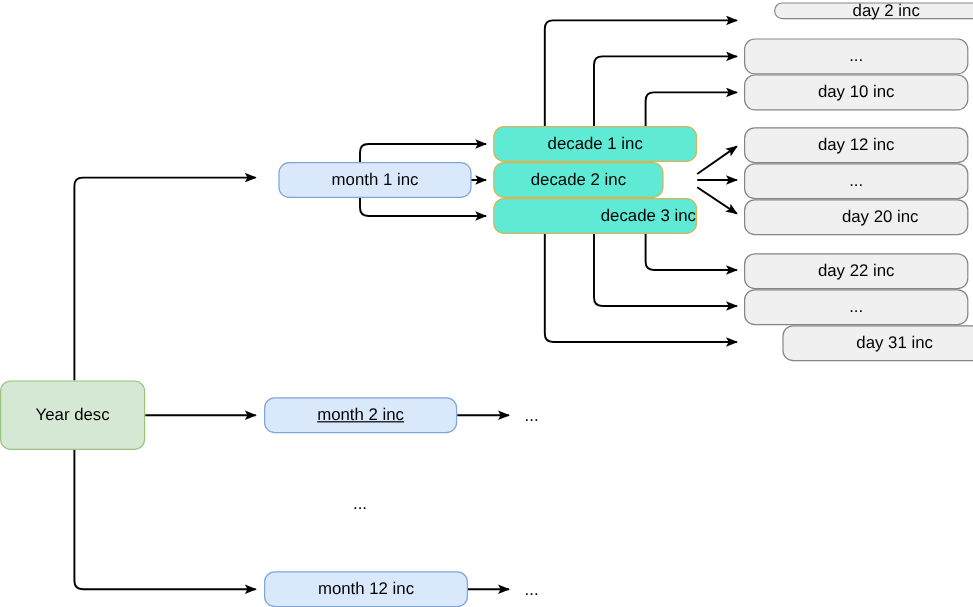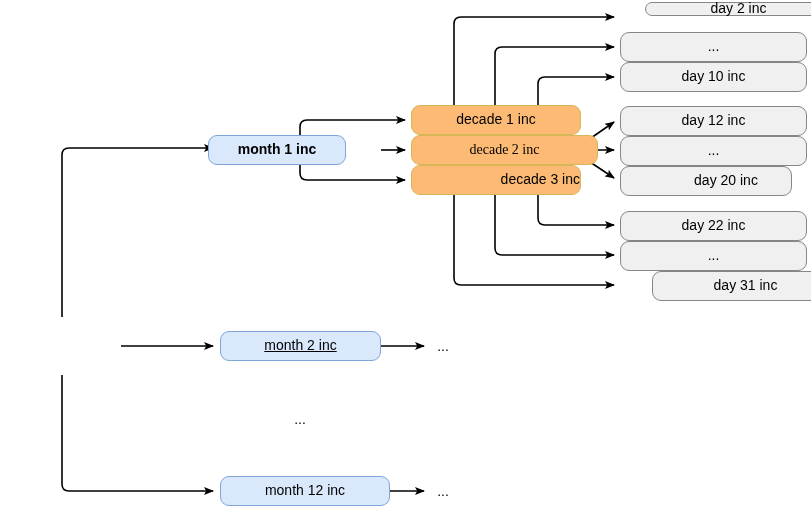--- a/index.html
+++ b/index.html
@@ -46,21 +46,21 @@
     background: #d5e8d4;
     border: 1px solid #9ac37e;
     border-radius: 9px;
   }
   .node-month {
     background: #dae8fc;
     border: 1px solid #7ea6d9;
     border-radius: 9px;
   }
   .node-decade {
-    background: #fdba74;
+    background: #5eead4;
     border: 1px solid #d6b656;
     border-radius: 9px;
   }
   .node-day {
     background: #f0f0f0;
     border: 1px solid #868686;
     border-radius: 9px;
   }
   .ellipsis-label {
     position: absolute;
@@ -123,22 +123,25 @@
     </g>
 
     <g fill="none" stroke="#000000" stroke-width="1.6" marker-end="url(#arrowhead)">
 
       <path d="M381,346 L424,346"></path>
 
       <path d="M390,491 L424,491"></path>
     </g>
   </svg>
 
+  <div class="node node-root" style="left:0px; top:317px; width:121px; height:58px;">
+    <span>Year desc</span>
+  </div>
 
-  <div class="node node-month" style="left:208px; top:135px; width:138px; height:30px;font-weight:bold;">
+  <div class="node node-month" style="left:232px; top:135px; width:161px; height:30px;">
     <span>month 1 inc</span>
   </div>
 
   <div class="node node-month" style="left:220px; top:331px; width:161px; height:30px;text-decoration:underline;">
     <span>month 2 inc</span>
   </div>
 
   <div class="node node-month" style="left:220px; top:476px; width:170px; height:30px;">
     <span>month 12 inc</span>
   </div>
@@ -146,21 +149,21 @@
   <div class="ellipsis-label" style="left:270px; top:408px; width:60px; height:22px;">...</div>
 
   <div class="ellipsis-label" style="left:428px; top:335px; width:30px; height:22px;">...</div>
 
   <div class="ellipsis-label" style="left:428px; top:480px; width:30px; height:22px;">...</div>
 
   <div class="node node-decade" style="left:411px; top:105px; width:170px; height:30px;">
     <span>decade 1 inc</span>
   </div>
 
-  <div class="node node-decade" style="left:411px; top:135px; width:187px; height:30px;font-family:Liberation Serif, serif;">
+  <div class="node node-decade" style="left:411px; top:135px; width:142px; height:30px;">
     <span>decade 2 inc</span>
   </div>
 
   <div class="node node-decade" style="left:411px; top:165px; width:170px; height:30px;justify-content:flex-end;">
     <span>decade 3 inc</span>
   </div>
 
   <div class="node node-day" style="left:620px; top:2px; width:187px; height:14px;margin-left:25px;">
     <span>day 2 inc</span>
   </div>
@@ -170,21 +173,21 @@
   <div class="node node-day" style="left:620px; top:62px; width:187px; height:30px;">
     <span>day 10 inc</span>
   </div>
 
   <div class="node node-day" style="left:620px; top:106px; width:187px; height:30px;">
     <span>day 12 inc</span>
   </div>
   <div class="node node-day" style="left:620px; top:136px; width:187px; height:30px;">
     <span>...</span>
   </div>
-  <div class="node node-day" style="left:620px; top:166px; width:172px; height:30px;padding-left:40px;">
+  <div class="node node-day" style="left:620px; top:166px; width:187px; height:30px;padding-left:40px;">
     <span>day 20 inc</span>
   </div>
 
   <div class="node node-day" style="left:620px; top:211px; width:187px; height:30px;">
     <span>day 22 inc</span>
   </div>
   <div class="node node-day" style="left:620px; top:241px; width:187px; height:30px;">
     <span>...</span>
   </div>
   <div class="node node-day" style="left:620px; top:271px; width:187px; height:30px;margin-left:32px;">

